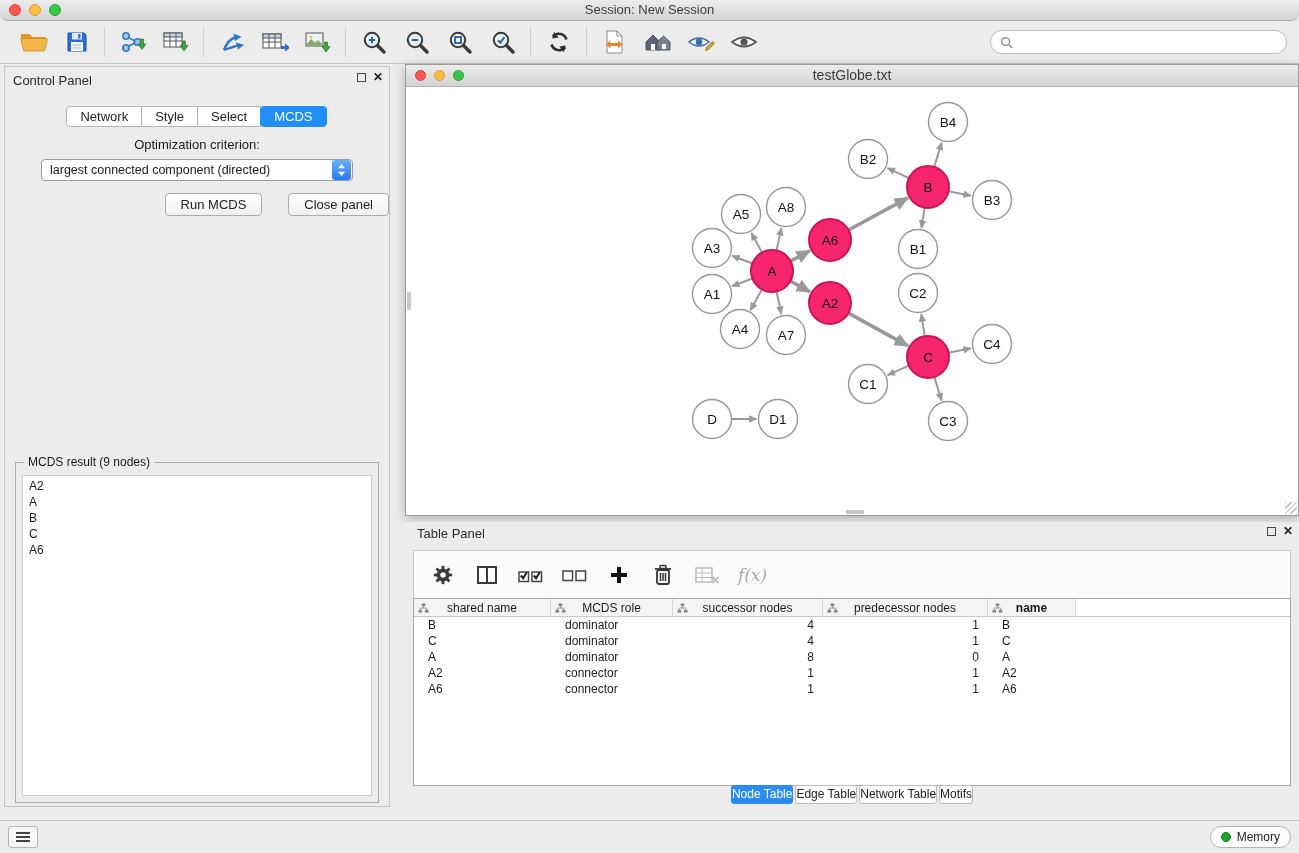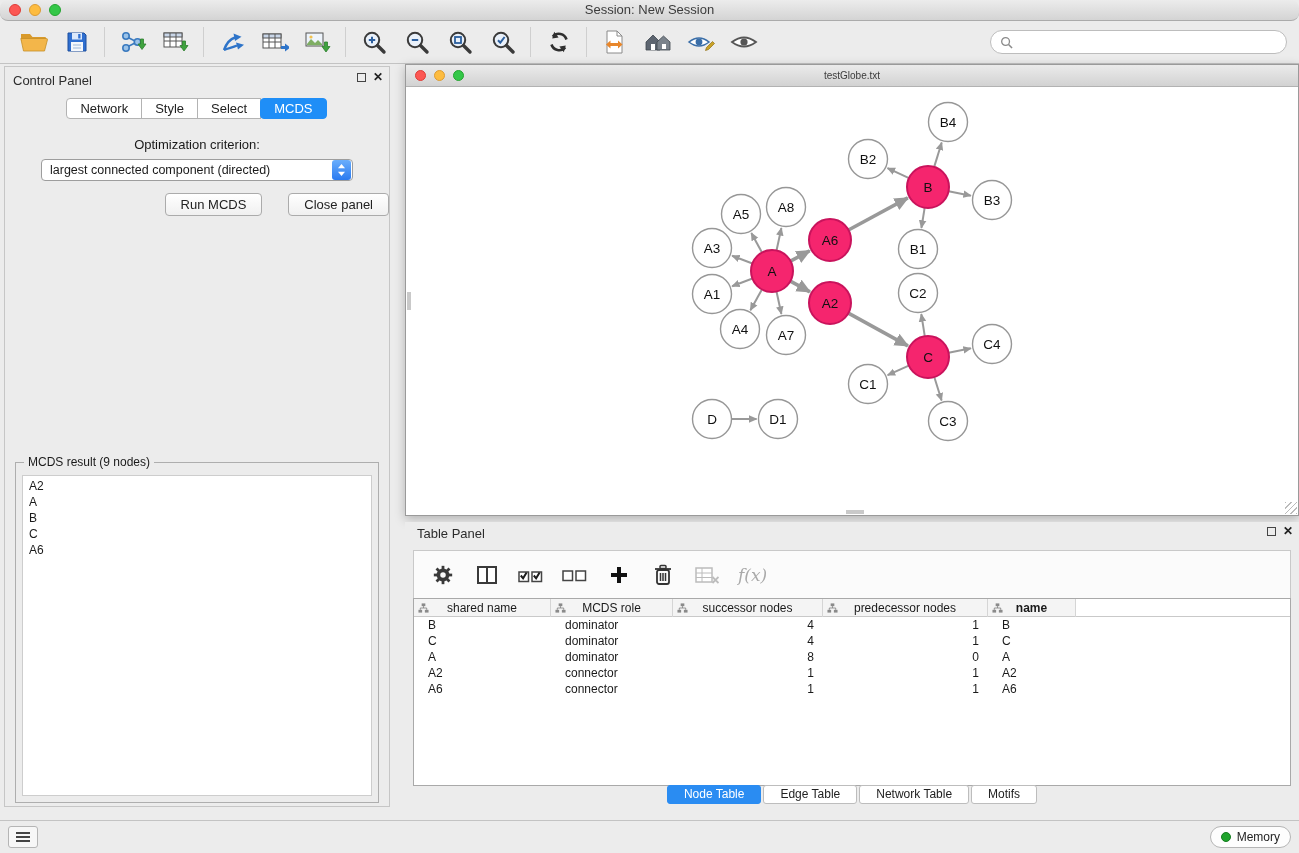--- a/index.html
+++ b/index.html
@@ -53,21 +53,21 @@
     position:absolute; left:4px; top:66px; width:386px; height:741px;
     background:#ececec; border:1px solid #c6c6c6;
   }
   .cp-header { position:relative; height:26px; font-size:13px; color:#2c2c2c; padding:6px 0 0 8px; }
   .win-icons { position:absolute; right:6px; top:5px; display:flex; gap:7px; align-items:center; }
   .float-sq { width:9px; height:9px; border:1.5px solid #444; display:inline-block; }
   .close-x { font-size:12px; font-weight:bold; color:#222; line-height:11px; }
   .cp-tabs { display:flex; justify-content:center; margin-top:5px; }
   .cp-tab {
     font-size:13px; height:21px; line-height:19px; padding:0 13px;
-    background:#fff; border:1px solid #b3b3b3; margin-left:-1px; color:#222;
+    background:#fff; border:1px solid #b3b3b3; margin-left:-1px; color:#222;margin-top:8px;
   }
   .cp-tab:first-child { border-radius:4px 0 0 4px; }
   .cp-tab:last-child  { border-radius:0 4px 4px 0; }
   .cp-tab.active { background:#1f8ef7; border-color:#1f8ef7; color:#fff; border-radius:4px; }
   .opt-label { position:absolute; top:70px; left:0; right:0; text-align:center; font-size:13px; }
   .dropdown {
     position:absolute; top:92px; left:50%; transform:translateX(-50%);
     width:312px; height:22px; background:#fff; border:1px solid #9d9d9d; border-radius:4px;
     display:flex; align-items:center;
   }
@@ -97,21 +97,21 @@
   
   .network-window {
     position:absolute; left:405px; top:64px; width:894px; height:452px;
     background:#fff; border:1px solid #9a9a9a;
     box-shadow:0 3px 10px rgba(0,0,0,0.25);
   }
   .net-titlebar {
     position:relative; height:22px;
     background:linear-gradient(#ebebeb,#d2d2d2);
     border-bottom:1px solid #b2b2b2;
-    text-align:center; font-size:10px; color:#3c3c3c; line-height:21px;
+    text-align:center; font-size:14px; color:#3c3c3c; line-height:21px;
   }
   .net-content { position:relative; width:100%; height:428px; background:#fff; }
   .grip { position:absolute; background:#c9c9c9; }
   .grip.left   { left:1px; top:205px; width:4px; height:18px; }
   .grip.bottom { left:440px; bottom:1px; width:18px; height:4px; }
   .resize-corner {
     position:absolute; right:1px; bottom:1px; width:12px; height:12px;
     background:repeating-linear-gradient(135deg,#bbb 0 1px,transparent 1px 4px);
   }
 
@@ -136,21 +136,21 @@
   }
   .th-icon { position:absolute; left:4px; top:3px; }
   .th-fill { flex:1; background:#fff; }
   .t-body { background:#fff; }
   .tr { display:flex; height:16px; }
   .td { font-size:12px; line-height:16px; white-space:nowrap; }
   .td-left  { padding-left:14px; text-align:left; }
   .td-right { padding-right:9px; text-align:right; }
   .table-tabs { position:absolute; bottom:10px; left:0; right:0; display:flex; justify-content:center; gap:2px; }
   .bottom-tab {
-    font-size:12px; height:19px; line-height:17px; padding:0 16px;
+    font-size:12px; height:19px; line-height:17px; padding:0 0;
     background:#fff; border:1px solid #bdbdbd; border-radius:3px; color:#222;
   }
   .bottom-tab.active { background:#2a8cf2; border-color:#2a8cf2; color:#fff; }
 
   
   .statusbar {
     position:absolute; left:0; right:0; top:820px; height:33px;
     background:#ececec; border-top:1px solid #c3c3c3;
   }
   .status-left-btn {

